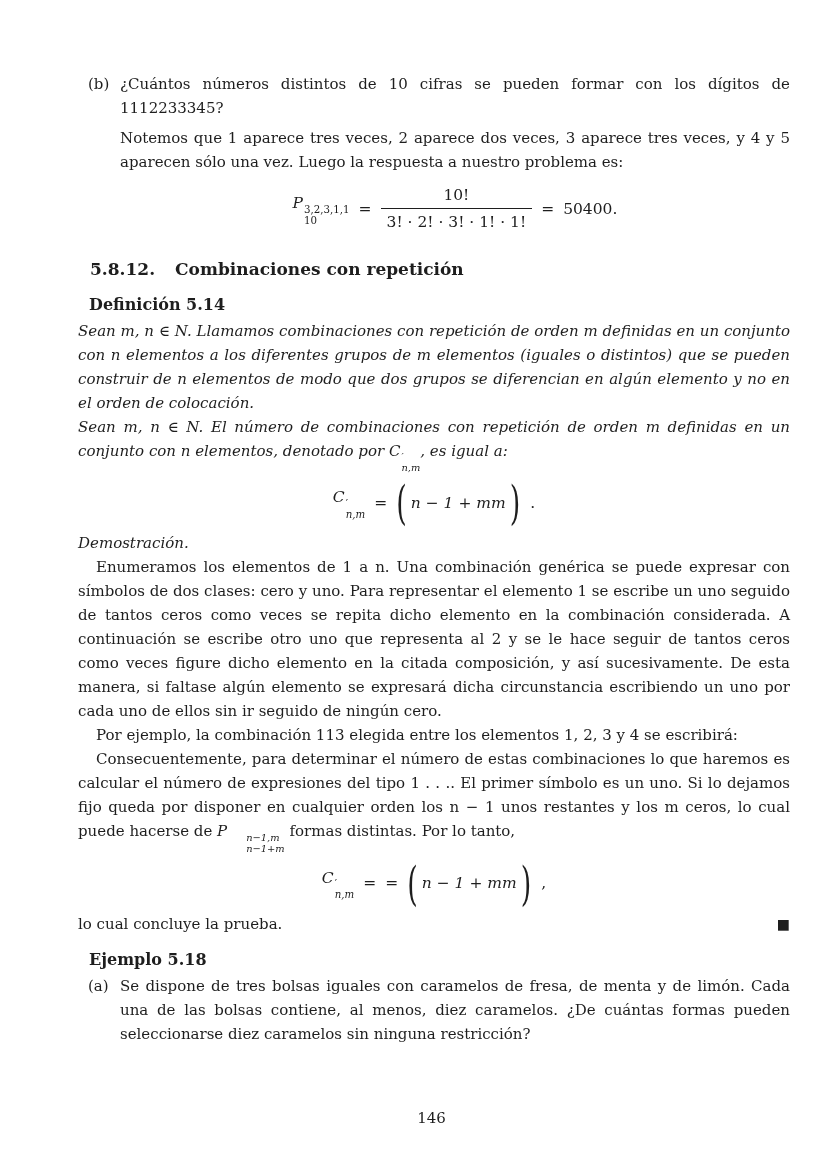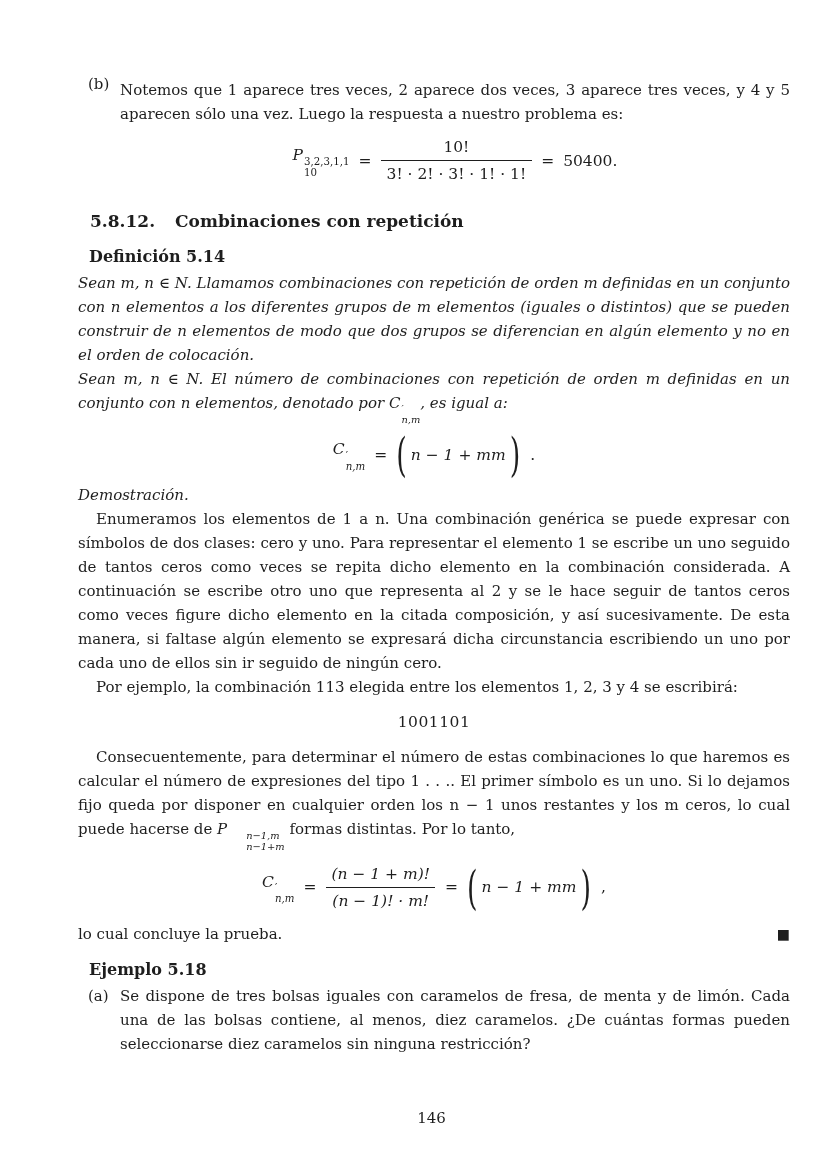--- a/index.html
+++ b/index.html
@@ -45,20 +45,21 @@
 </style>
 </head>
 <body>
 
 <div class="page">
   <div class="content">
 
     <div class="item">
       <span class="item-label">(b)</span>
       <div class="item-body">
+        <p>¿Cuántos números distintos de 10 cifras se pueden formar con los dígitos de 1112233345?</p>
         <p class="gap6">Notemos que 1 aparece tres veces, 2 aparece dos veces, 3 aparece tres veces, y 4 y 5 aparecen sólo una vez. Luego la respuesta a nuestro problema es:</p>
         <div class="display">
           <span class="row">
             <span><span class="mi">P</span><span class="supsub">
                   <span class="ssup">3,2,3,1,1</span>
                   <span class="ssub">10</span>
                 </span></span>
             <span>=</span>
             <span class="frac">
               <span class="num">10!</span>
@@ -99,40 +100,33 @@
           <span class="paren">)</span>
         </span>
         <span class="tail">.</span>
       </span>
     </div>
 
     <p class="it">Demostración.</p>
     <p class="pind">Enumeramos los elementos de 1 a n. Una combinación genérica se puede expresar con símbolos de dos clases: cero y uno. Para representar el elemento 1 se escribe un uno seguido de tantos ceros como veces se repita dicho elemento en la combinación considerada. A continuación se escribe otro uno que representa al 2 y se le hace seguir de tantos ceros como veces figure dicho elemento en la citada composición, y así sucesivamente. De esta manera, si faltase algún elemento se expresará dicha circunstancia escribiendo un uno por cada uno de ellos sin ir seguido de ningún cero.</p>
     <p class="pind">Por ejemplo, la combinación 113 elegida entre los elementos 1, 2, 3 y 4 se escribirá:</p>
 
-    <div class="display">
-      <span class="code-display">1001101</span>
-    </div>
 
     <p class="pind"><span>Consecuentemente, para determinar el número de estas combinaciones lo que haremos es calcular el número de expresiones del tipo 1 . . .. El primer símbolo es un uno. Si lo dejamos fijo queda por disponer en cualquier orden los n − 1 unos restantes y los m ceros, lo cual puede hacerse de </span><span><span class="mi">P</span><span class="supsub">
             <span class="ssup mi">n−1,m</span>
             <span class="ssub mi">n−1+m</span>
           </span></span><span> formas distintas. Por lo tanto,</span></p>
 
     <div class="display">
       <span class="row">
         <span><span class="mi">C</span><span class="supsub">
               <span class="ssup">′</span>
               <span class="ssub mi">n,m</span>
             </span></span>
         <span>=</span>
-        <span class="frac mi">
-          <span class="num">(n − 1 + m)!</span>
-          <span class="den">(n − 1)! · m!</span>
-        </span>
         <span>=</span>
         <span class="binom">
           <span class="paren">(</span>
           <span class="stack mi">
             <span>n − 1 + m</span>
             <span>m</span>
           </span>
           <span class="paren">)</span>
         </span>
         <span class="tail">,</span>

